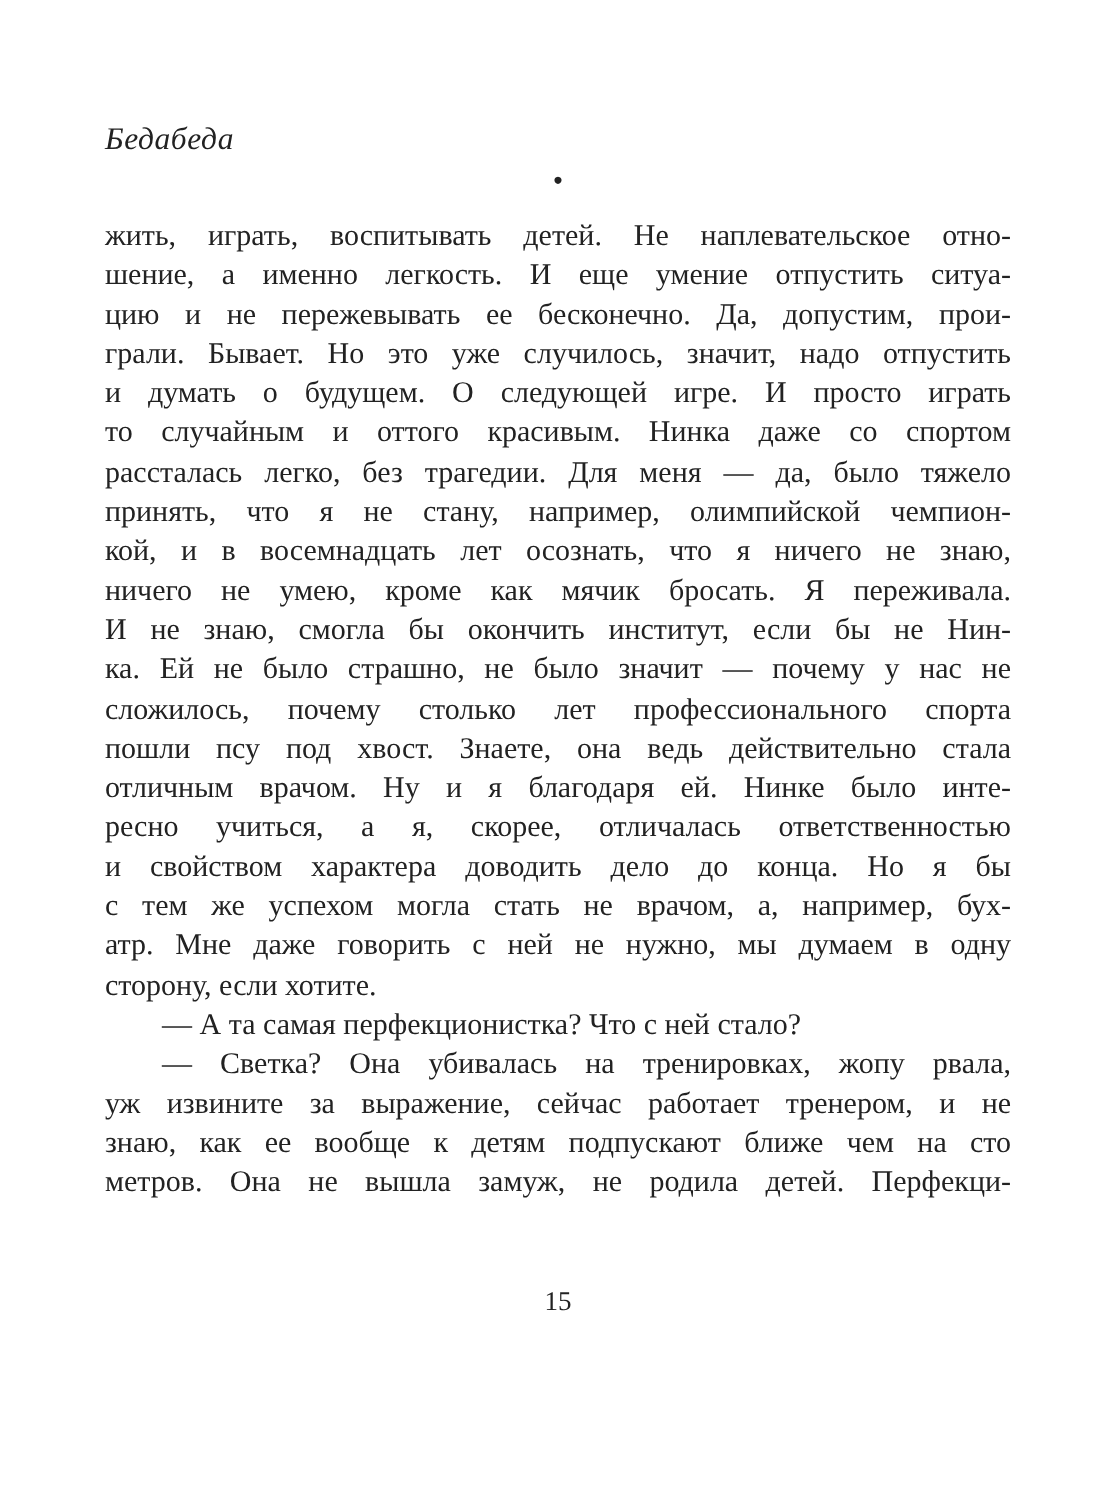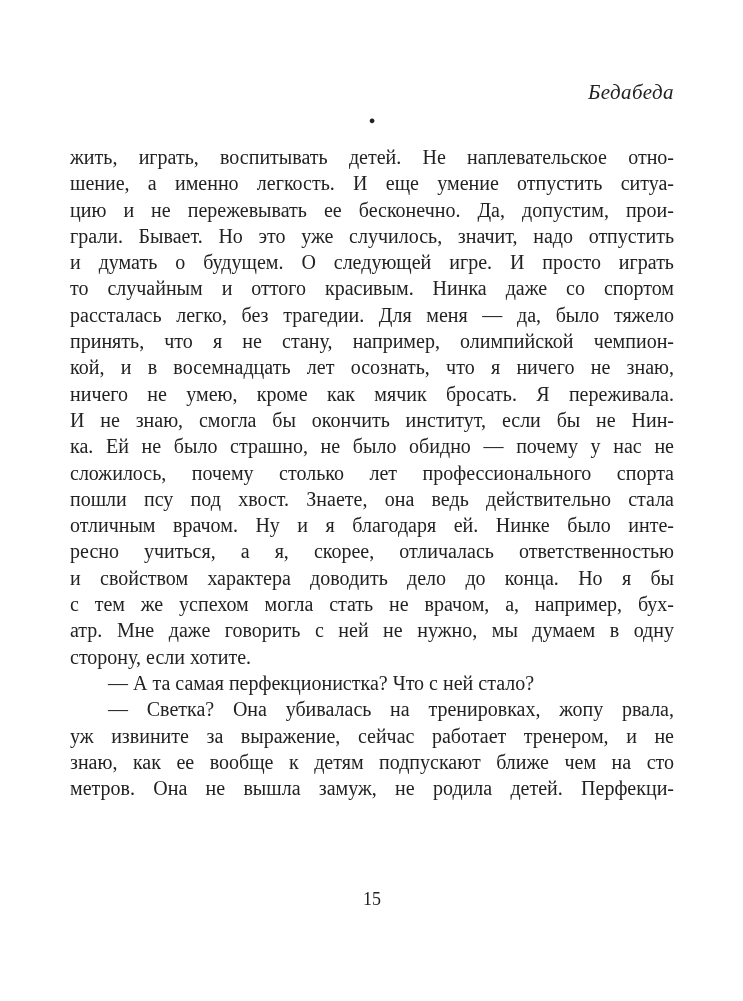--- a/index.html
+++ b/index.html
@@ -17,21 +17,21 @@
     margin: 0 auto;
     overflow: hidden;
   }
   .text-block {
     position: absolute;
     left: 70px;
     top: 80px;
     width: 604px;
   }
   .running-header {
-    text-align: right;
+    text-align: left;
     font-style: italic;
     font-size: 21px;
     line-height: 24px;
     letter-spacing: 0.4px;
   }
   .ornament {
     text-align: center;
     font-size: 11px;
     line-height: 14px;
     margin-top: 9px;
@@ -51,21 +51,21 @@
   .line.just {
     text-align: justify;
     text-align-last: justify;
   }
   .line.first-indent {
     text-indent: 38px;
   }
   .page-number {
     position: absolute;
     left: 70px;
-    top: 889px;
+    top: 857px;
     width: 604px;
     text-align: center;
     font-size: 18px;
   }
 </style>
 </head>
 <body>
 
 <div class="page">
   <div class="text-block">
@@ -77,21 +77,21 @@
           <div class="line just">шение, а именно легкость. И еще умение отпустить ситуа-</div>
           <div class="line just">цию и не пережевывать ее бесконечно. Да, допустим, прои-</div>
           <div class="line just">грали. Бывает. Но это уже случилось, значит, надо отпустить</div>
           <div class="line just">и думать о будущем. О следующей игре. И просто играть</div>
           <div class="line just">то случайным и оттого красивым. Нинка даже со спортом</div>
           <div class="line just">рассталась легко, без трагедии. Для меня — да, было тяжело</div>
           <div class="line just">принять, что я не стану, например, олимпийской чемпион-</div>
           <div class="line just">кой, и в восемнадцать лет осознать, что я ничего не знаю,</div>
           <div class="line just">ничего не умею, кроме как мячик бросать. Я переживала.</div>
           <div class="line just">И не знаю, смогла бы окончить институт, если бы не Нин-</div>
-          <div class="line just">ка. Ей не было страшно, не было обидно — почему у нас не</div>
+          <div class="line just">ка. Ей не было страшно, не было значит — почему у нас не</div>
           <div class="line just">сложилось, почему столько лет профессионального спорта</div>
           <div class="line just">пошли псу под хвост. Знаете, она ведь действительно стала</div>
           <div class="line just">отличным врачом. Ну и я благодаря ей. Нинке было инте-</div>
           <div class="line just">ресно учиться, а я, скорее, отличалась ответственностью</div>
           <div class="line just">и свойством характера доводить дело до конца. Но я бы</div>
           <div class="line just">с тем же успехом могла стать не врачом, а, например, бух-</div>
           <div class="line just">атр. Мне даже говорить с ней не нужно, мы думаем в одну</div>
           <div class="line">сторону, если хотите.</div>
         </div>
         <div class="paragraph">

